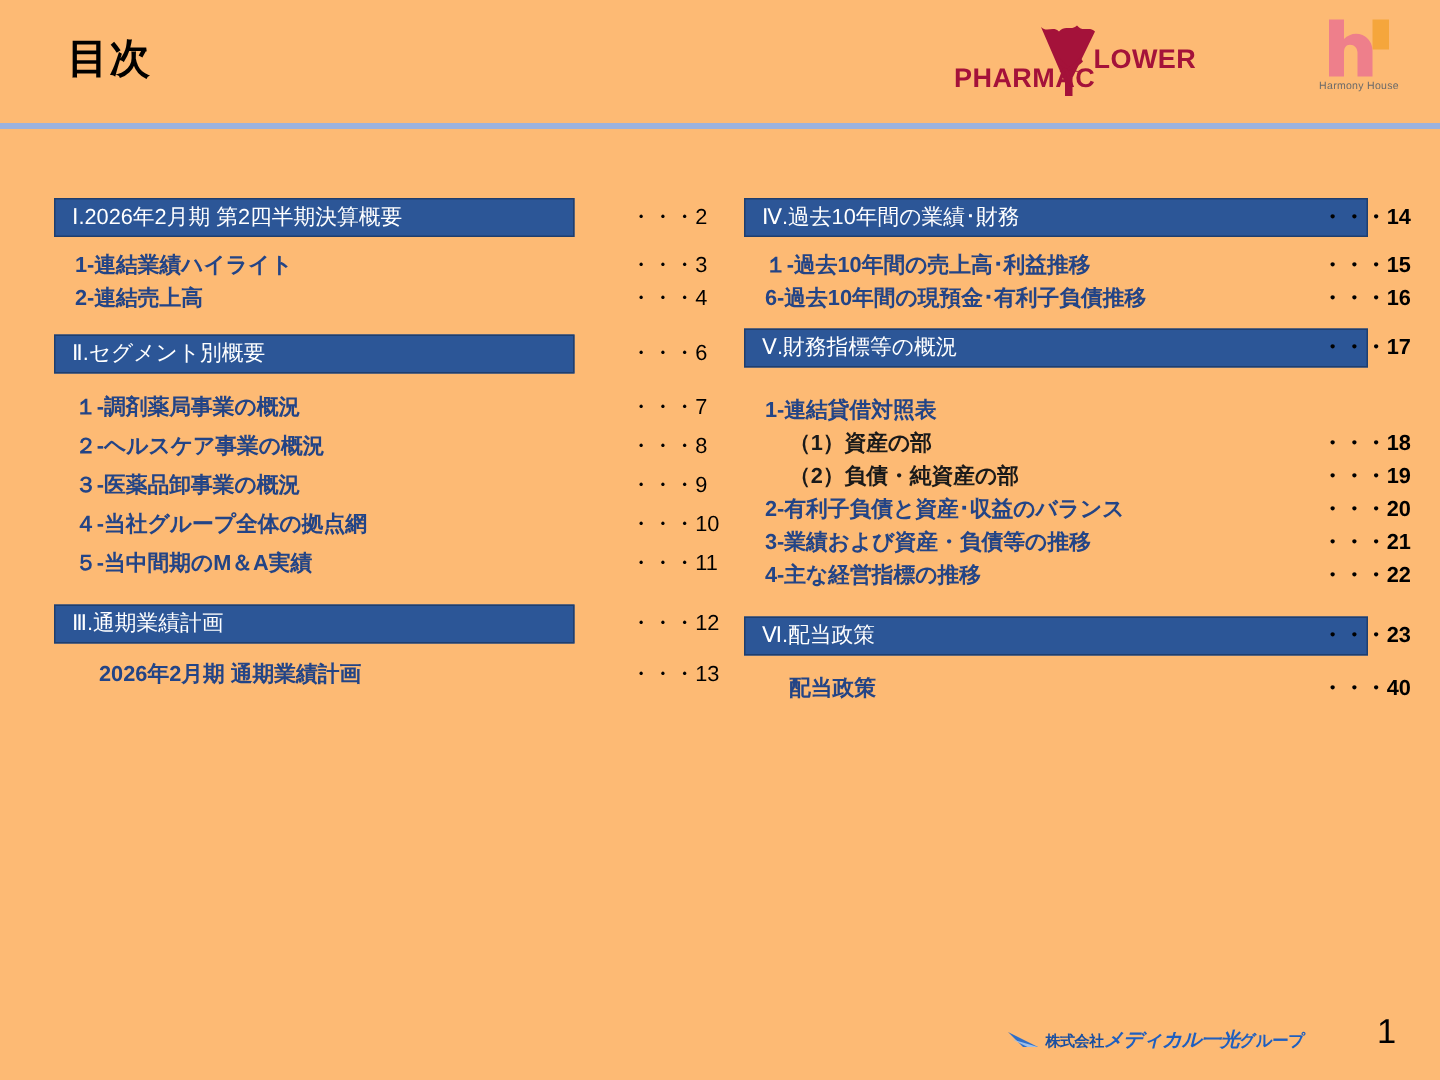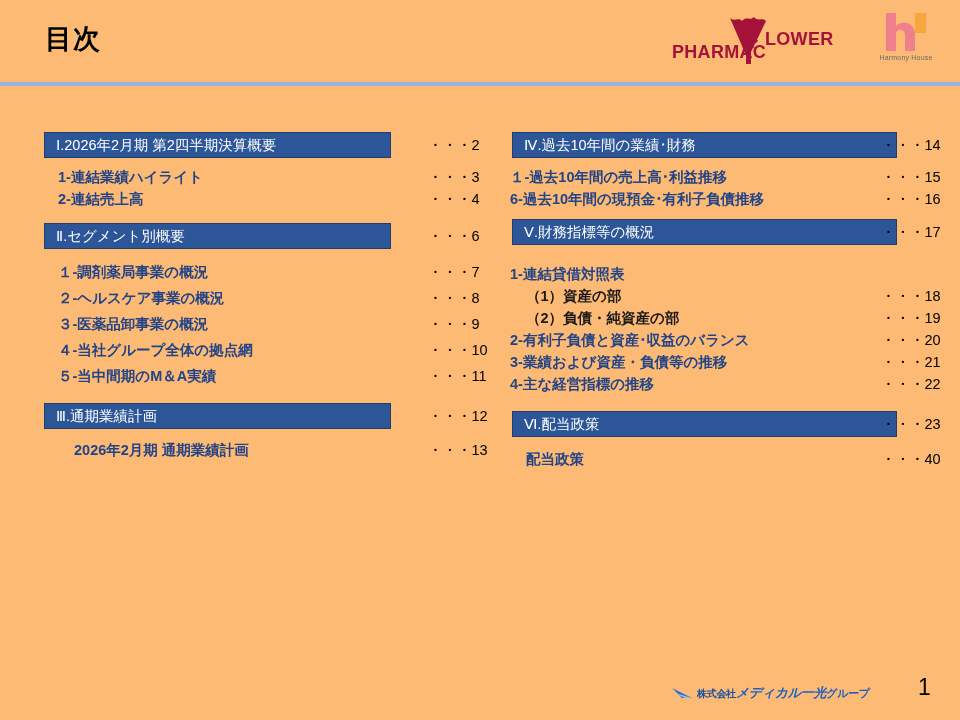--- a/index.html
+++ b/index.html
@@ -35,21 +35,21 @@
     left: 0;
     top: 82px;
     width: 960px;
     height: 4px;
     background: #9cb2de;
   }
 
   
   #logo-pharmacy-flower {
     position: absolute;
-    left: 672px;
+    left: 636px;
     top: 14px;
     width: 172px;
     height: 52px;
   }
   #logo-harmony-house {
     position: absolute;
     left: 868px;
     top: 10px;
     width: 76px;
     height: 58px;
@@ -63,21 +63,21 @@
     font-size: 7px;
     color: #6a6a6a;
     letter-spacing: .2px;
   }
 
   
   .toc-col {
     position: absolute;
     top: 132px;
   }
-  #toc-left  { left: 44px;  width: 450px; }
+  #toc-left  { left: 36px;  width: 450px; }
   #toc-right { left: 496px; width: 452px; }
 
   .toc-block { position: relative; }
 
   
   .sec-row {
     position: relative;
     height: 26px;
   }
   .sec-bar {
@@ -85,21 +85,21 @@
     left: 0;
     top: 0;
     height: 26px;
     background: #2c5697;
     border: 1px solid #1f3e6e;
     box-sizing: border-box;
     display: flex;
     align-items: center;
   }
   #toc-left  .sec-bar { width: 347px; }
-  #toc-right .sec-bar { width: 385px; margin-left: 16px; }
+  #toc-right .sec-bar { width: 416px; }
   .sec-label {
     color: #ffffff;
     font-size: 14.5px;
     padding-left: 11px;
     white-space: nowrap;
     line-height: 1;
   }
 
   
   .item-row {
@@ -122,21 +122,21 @@
   
   .pagenum {
     position: absolute;
     font-size: 14.5px;
     color: #000000;
     white-space: nowrap;
     line-height: 22px;
     top: 0;
   }
   #toc-left  .pagenum { left: 384px; }
-  #toc-right .pagenum { left: 385px; }
+  #toc-right .pagenum { left: 385px; font-weight: bold; }
   .sec-row .pagenum { line-height: 26px; }
 
   
   #footer-logo {
     position: absolute;
     left: 672px;
     top: 683px;
     height: 20px;
     display: flex;
     align-items: center;

